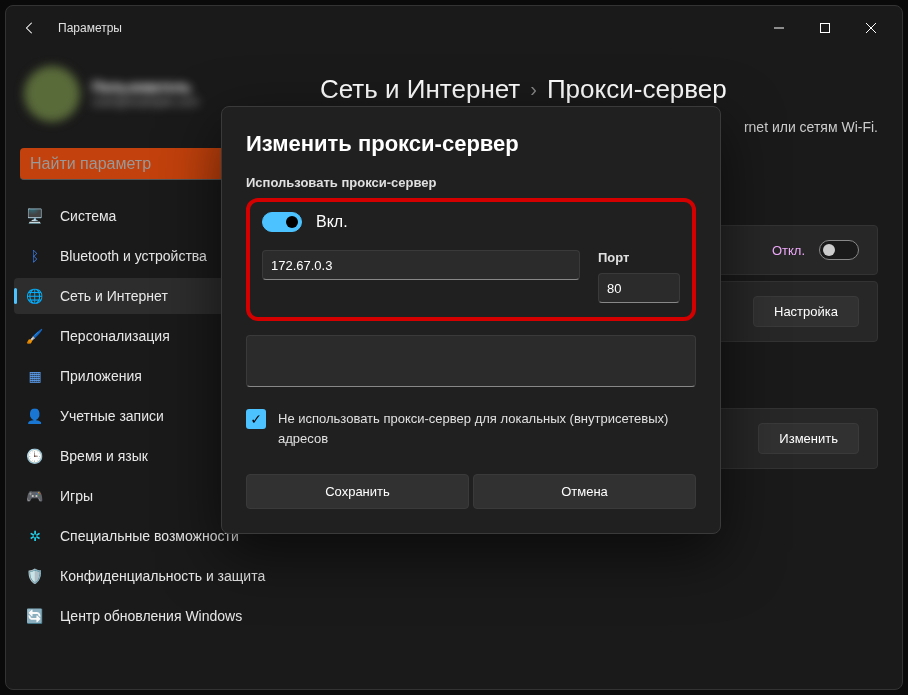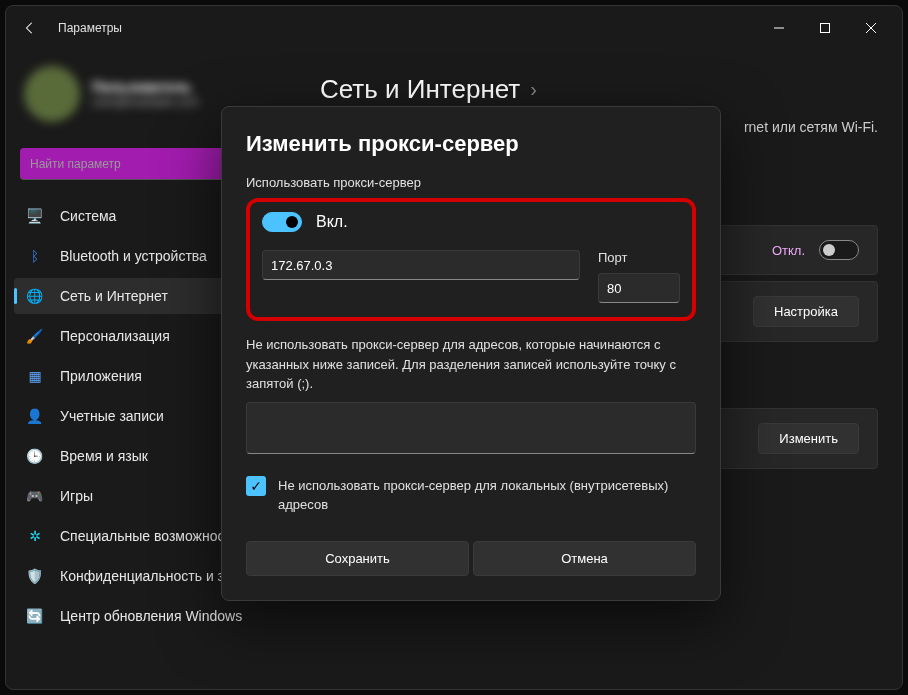--- a/index.html
+++ b/index.html
@@ -9,42 +9,42 @@
 .back { width: 32px; height: 32px; display: flex; align-items: center; justify-content: center; color: #fff; cursor: pointer; border-radius: 4px; }
 .title { color: #e0e0e0; font-size: 12px; margin-left: 12px; }
 .winctrl { margin-left: auto; display: flex; }
 .winbtn { width: 46px; height: 32px; display: flex; align-items: center; justify-content: center; color: #fff; cursor: pointer; }
 .body { display: flex; height: calc(100% - 44px); }
 .sidebar { width: 290px; padding: 8px 8px 8px 8px; overflow: hidden; }
 .profile { display: flex; align-items: center; padding: 8px 10px; margin-bottom: 18px; filter: blur(5px); }
 .avatar { width: 56px; height: 56px; border-radius: 50%; background: #5a6b3a; margin-right: 12px; }
 .pname { color: #fff; font-size: 14px; font-weight: 600; }
 .pemail { color: #aaa; font-size: 12px; }
-.search { width: 265px; height: 32px; background: #a21caf; border: none; border-bottom: 1px solid #555; border-radius: 4px; color: #ccc; padding: 0 10px; font-size: 12px; margin: 0 6px 18px 6px; }
+.search { width: 265px; height: 32px; background: #c2410c; border: none; border-bottom: 1px solid #555; border-radius: 4px; color: #ccc; padding: 0 10px; font-size: 16px; margin: 0 6px 18px 6px; }
 .search::placeholder { color: #999; }
 .nav { list-style: none; }
 .nav li { display: flex; align-items: center; height: 36px; padding: 0 12px; color: #e8e8e8; font-size: 14px; border-radius: 4px; cursor: pointer; margin-bottom: 4px; white-space: nowrap; overflow: hidden; }
 .nav li.active { background: #2d2d2d; position: relative; }
 .nav li.active::before { content: ""; position: absolute; left: 0; top: 10px; bottom: 10px; width: 3px; background: #4cc2ff; border-radius: 2px; }
 .nicon { width: 18px; height: 18px; margin-right: 16px; display: inline-flex; align-items: center; justify-content: center; font-size: 14px; }
 .main { flex: 1; padding: 24px 24px 0 24px; color: #fff; overflow: hidden; position: relative; }
 .crumb { font-size: 26px; color: #fff; margin-bottom: 14px; display: flex; align-items: center; flex-wrap: nowrap; }
 .crumb .sep { margin: 0 10px; color: #888; font-size: 20px; }
 .hubtext { font-size: 14px; color: #ccc; margin-bottom: 20px; }
 .card { background: #272727; border: 1px solid #333; border-radius: 4px; padding: 14px 18px; display: flex; align-items: center; margin-bottom: 6px; justify-content: flex-end; }
 .card .lbl { color: #f0abfc; font-size: 13px; margin-right: 14px; }
 .toggle { width: 40px; height: 20px; border-radius: 10px; background: #1a1a1a; border: 1px solid #888; position: relative; cursor: pointer; }
 .toggle .knob { width: 12px; height: 12px; border-radius: 50%; background: #ccc; position: absolute; top: 3px; left: 3px; }
 .toggle.on { background: #4cc2ff; border-color: #4cc2ff; }
 .toggle.on .knob { background: #000; left: auto; right: 3px; }
 .btn { background: #313131; border: 1px solid #3a3a3a; color: #fff; font-size: 13px; padding: 7px 20px; border-radius: 4px; cursor: pointer; }
 
 .dialog { position: absolute; left: 215px; top: 100px; width: 500px; background: #202020; border: 1px solid #3a3a3a; border-radius: 8px; padding: 24px; box-shadow: 0 20px 60px rgba(0,0,0,0.6); z-index: 10; }
 .dtitle { font-size: 22px; font-weight: 600; color: #fff; margin-bottom: 18px; }
-.dlabel { font-size: 13px; color: #e0e0e0; margin-bottom: 8px; display: block; }
+.dlabel { font-size: 13px; color: #e0e0e0; margin-bottom: 8px; display: block; font-weight: bold; }
 .hl { border: 4px solid #d40000; border-radius: 12px; padding: 10px 12px 14px 12px; margin-bottom: 14px; position: relative; }
 .trow { display: flex; align-items: center; margin-bottom: 18px; }
 .trow .toggle { margin-right: 14px; }
 .trow .tstate { color: #fff; font-size: 16px; }
 .fields { display: flex; gap: 18px; }
 .fields > div:first-child { flex: 1; }
 .tin { width: 100%; height: 30px; background: #2b2b2b; border: 1px solid #3a3a3a; border-bottom: 1px solid #888; border-radius: 4px; color: #fff; padding: 9px 8px; font-size: 13px; }
 .tin.port { width: 82px; }
 .explain { font-size: 13px; color: #e0e0e0; line-height: 1.5; margin-bottom: 8px; }
 .ta { width: 100%; height: 52px; background: #2b2b2b; border: 1px solid #3a3a3a; border-bottom: 1px solid #888; border-radius: 4px; color: #fff; padding: 6px 8px; font-size: 13px; resize: none; margin-bottom: 18px; }
@@ -139,20 +139,21 @@
             <span class="nicon" style="color: rgb(56, 189, 248);">🔄</span>
             <span>Центр обновления Windows</span>
           </li>
         </ul>
     </div>
 
     <div class="main">
       <div class="crumb">
         <span>Сеть и Интернет</span>
         <span class="sep">›</span>
+        <span>Прокси-сервер</span>
       </div>
       <div class="hubtext" style="text-align:right;">rnet или сетям Wi-Fi.</div>
 
       <div style="height:70px;"></div>
 
       <div class="card">
         <span class="lbl">Откл.</span>
         <div class="toggle">
             <div class="knob"></div>
           </div>
@@ -182,21 +183,20 @@
         <div>
           <input class="tin" value="172.67.0.3" style="">
         </div>
         <div>
           <span class="dlabel">Порт</span>
           <input class="tin port" value="80" style="">
         </div>
       </div>
     </div>
 
-    <div class="explain">Не использовать прокси-сервер для адресов, которые начинаются с указанных ниже записей. Для разделения записей используйте точку с запятой (;).</div>
     <textarea class="ta" value="" style=""></textarea>
 
     <div class="chkrow">
       <div class="chk">✓</div>
       <div class="explain" style="margin:0;">Не использовать прокси-сервер для локальных (внутрисетевых) адресов</div>
     </div>
 
     <div class="dbtns">
       <button class="btn">Сохранить</button>
       <button class="btn">Отмена</button>

